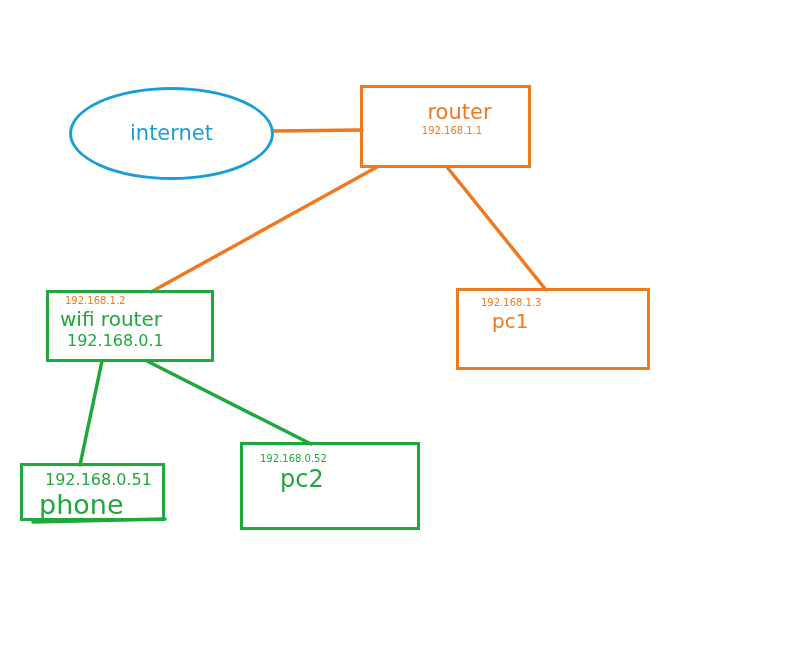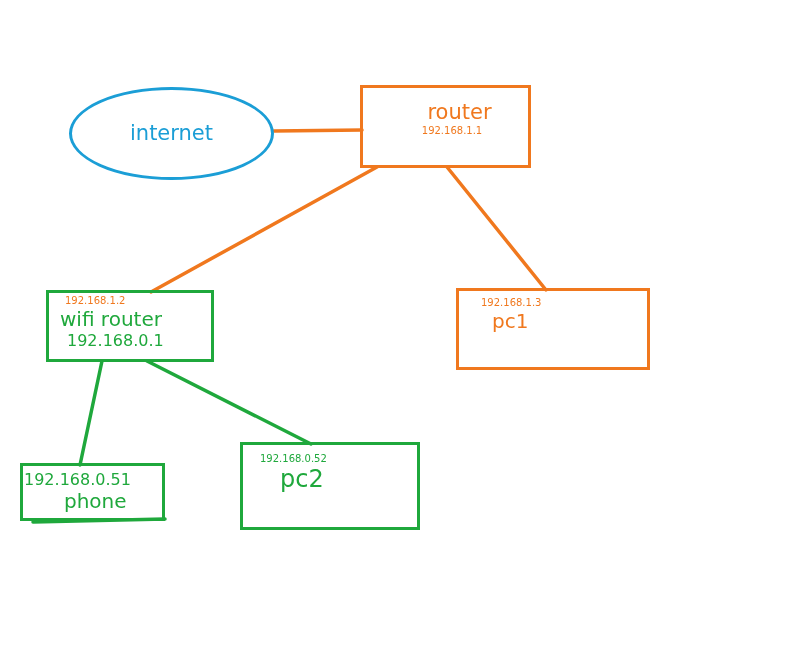--- a/index.html
+++ b/index.html
@@ -63,22 +63,22 @@
     <div class="lbl t-orange" style="padding-left:33px; font-size:20px;">pc1</div>
   </div>
 
   <div class="node box b-green" style="left:46px; top:290px; width:168px; height:72px; padding-top:2px;">
     <div class="ip t-orange" style="padding-left:16px;">192.168.1.2</div>
     <div class="lbl t-green" style="padding-left:11px; font-size:20px;">wifi router</div>
     <div class="ip-sm t-green" style="padding-left:18px;">192.168.0.1</div>
   </div>
 
   <div class="node box b-green" style="left:20px; top:463px; width:145px; height:58px; padding-top:4px;">
-    <div class="ip-sm t-green" style="padding-left:1px;">192.168.0.51</div>
-    <div class="lbl t-green" style="padding-left:41px; font-size:20px;">phone</div>
+    <div class="ip-sm t-green" style="padding-left:22px;">192.168.0.51</div>
+    <div class="lbl t-green" style="padding-left:16px; font-size:27px;">phone</div>
   </div>
 
   <div class="node box b-green" style="left:240px; top:442px; width:180px; height:88px; padding-top:8px;">
     <div class="ip t-green" style="padding-left:17px;">192.168.0.52</div>
     <div class="lbl t-green" style="padding-left:37px; font-size:24px;">pc2</div>
   </div>
 
 </div>
 
 </body></html>

